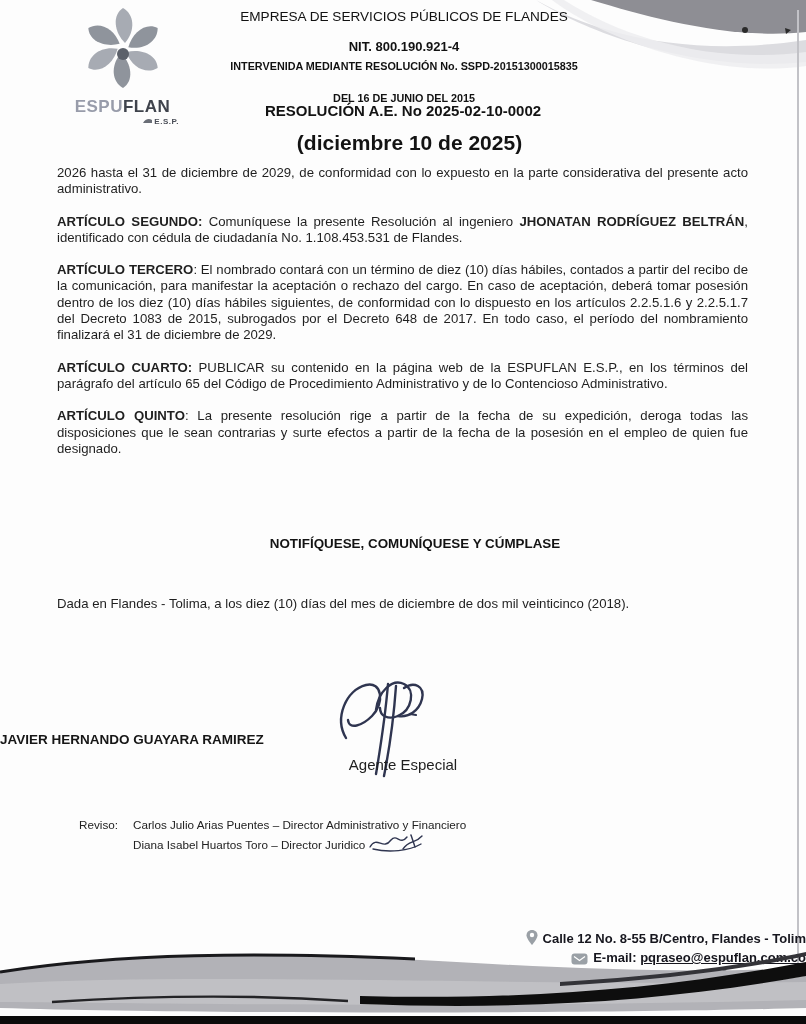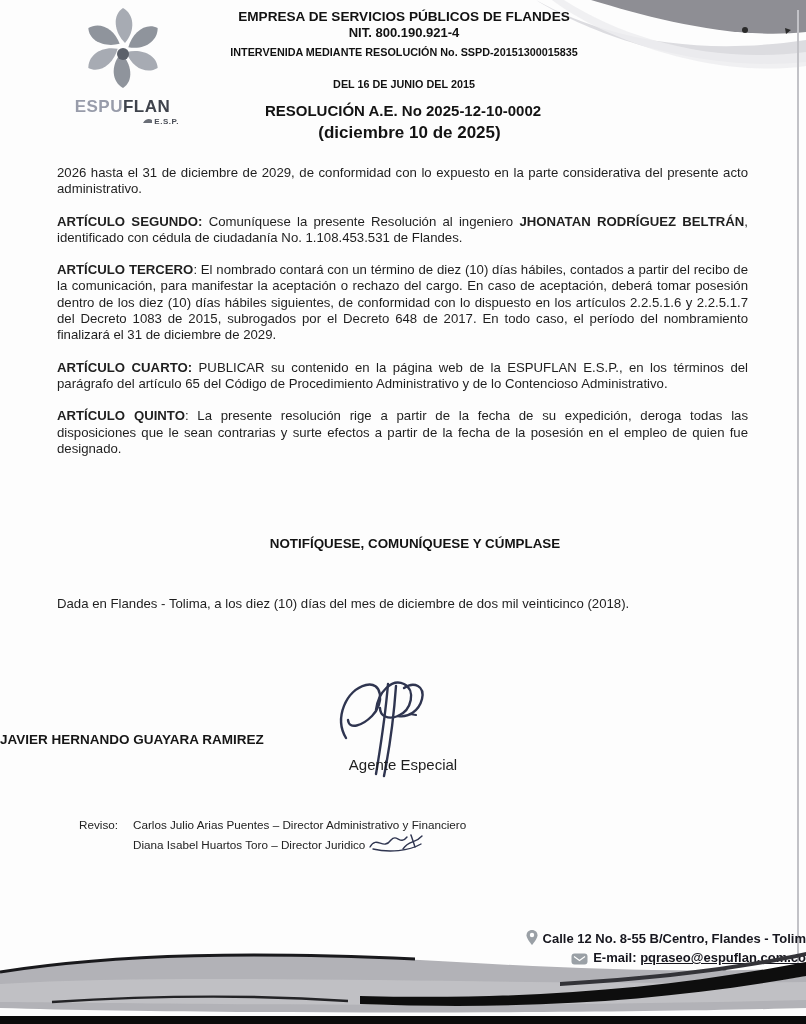--- a/index.html
+++ b/index.html
@@ -9,29 +9,29 @@
     font-family:"Liberation Sans","DejaVu Sans",sans-serif;
     color:#1f1f1f;
   }
   
   .logo-block{position:absolute;left:50px;top:2px;width:145px;text-align:center;}
   .logo-brand{margin-top:0px;font-size:17px;font-weight:700;letter-spacing:.5px;line-height:18px;}
   .logo-brand .lt{color:#989caa;}
   .logo-brand .dk{color:#3f434c;}
   .logo-esp{margin-top:1px;font-size:8px;font-weight:700;color:#4a4e57;text-align:right;padding-right:16px;letter-spacing:.5px;}
   .header-text{position:absolute;left:178px;top:9px;width:452px;text-align:center;color:#121212;}
-  .h-company{font-size:13.6px;font-weight:700;}
-  .h-nit{font-size:13px;font-weight:700;margin-top:1px;}
+  .h-company{font-size:13.6px;font-weight:400;}
+  .h-nit{font-size:13px;font-weight:700;margin-top:15px;}
   .h-int1{font-size:10.8px;font-weight:700;margin-top:6px;}
   .h-int2{font-size:10.8px;font-weight:700;margin-top:20px;}
   .top-swoosh{position:absolute;right:0;top:0;width:270px;height:100px;}
   
   .doc-title{position:absolute;left:0;top:102px;width:806px;text-align:center;font-weight:700;color:#131313;}
   .doc-title .t1{font-size:15px;}
-  .doc-title .t2{font-size:17px;margin-top:4px;padding-left:13px;}
+  .doc-title .t2{font-size:21px;margin-top:12px;padding-left:13px;}
   
   .body-text{position:absolute;left:57px;top:165px;width:691px;font-size:13.2px;line-height:16.3px;text-align:justify;}
   .body-text p{margin:0 0 16px 0;}
   .b{font-weight:700;}
   .notify-line{position:absolute;left:0;top:536px;width:806px;text-align:center;font-weight:700;font-size:13.4px;color:#131313;padding-left:12px;}
   .issued-par{position:absolute;left:57px;top:596px;width:691px;font-size:13.2px;line-height:16.3px;text-align:justify;}
   
   .sig-svg{position:absolute;left:318px;top:676px;pointer-events:none;}
   .sig-name{position:absolute;left:0;top:732px;width:806px;text-align:left;font-weight:700;font-size:13.5px;color:#161616;}
   .sig-role{position:absolute;left:0;top:750px;width:806px;text-align:center;font-size:15px;margin-top:6px;}
@@ -82,21 +82,21 @@
   </div>
 
   <div class="header-text">
     <div class="h-company">EMPRESA DE SERVICIOS PÚBLICOS DE FLANDES</div>
     <div class="h-nit">NIT. 800.190.921-4</div>
     <div class="h-int1">INTERVENIDA MEDIANTE RESOLUCIÓN No. SSPD-20151300015835</div>
     <div class="h-int2">DEL 16 DE JUNIO DEL 2015</div>
   </div>
 
   <div class="doc-title">
-    <div class="t1">RESOLUCIÓN A.E. No 2025-12-10-0002</div>
+    <div class="t1">RESOLUCIÓN A.E. No 2025-02-10-0002</div>
     <div class="t2">(diciembre 10 de 2025)</div>
   </div>
 
   <div class="body-text">
     <p>2026 hasta el 31 de diciembre de 2029, de conformidad con lo expuesto en la parte considerativa del presente acto administrativo.</p>
     <p><span class="b">ARTÍCULO SEGUNDO:</span><span> Comuníquese la presente Resolución al ingeniero </span><span class="b">JHONATAN RODRÍGUEZ BELTRÁN</span><span>, identificado con cédula de ciudadanía No. 1.108.453.531 de Flandes.</span></p>
     <p><span class="b">ARTÍCULO TERCERO</span><span>: El nombrado contará con un término de diez (10) días hábiles, contados a partir del recibo de la comunicación, para manifestar la aceptación o rechazo del cargo. En caso de aceptación, deberá tomar posesión dentro de los diez (10) días hábiles siguientes, de conformidad con lo dispuesto en los artículos 2.2.5.1.6 y 2.2.5.1.7 del Decreto 1083 de 2015, subrogados por el Decreto 648 de 2017. En todo caso, el período del nombramiento finalizará el 31 de diciembre de 2029.</span></p>
     <p><span class="b">ARTÍCULO CUARTO:</span><span> PUBLICAR su contenido en la página web de la ESPUFLAN E.S.P., en los términos del parágrafo del artículo 65 del Código de Procedimiento Administrativo y de lo Contencioso Administrativo.</span></p>
     <p><span class="b">ARTÍCULO QUINTO</span><span>: La presente resolución rige a partir de la fecha de su expedición, deroga todas las disposiciones que le sean contrarias y surte efectos a partir de la fecha de la posesión en el empleo de quien fue designado.</span></p>
   </div>

